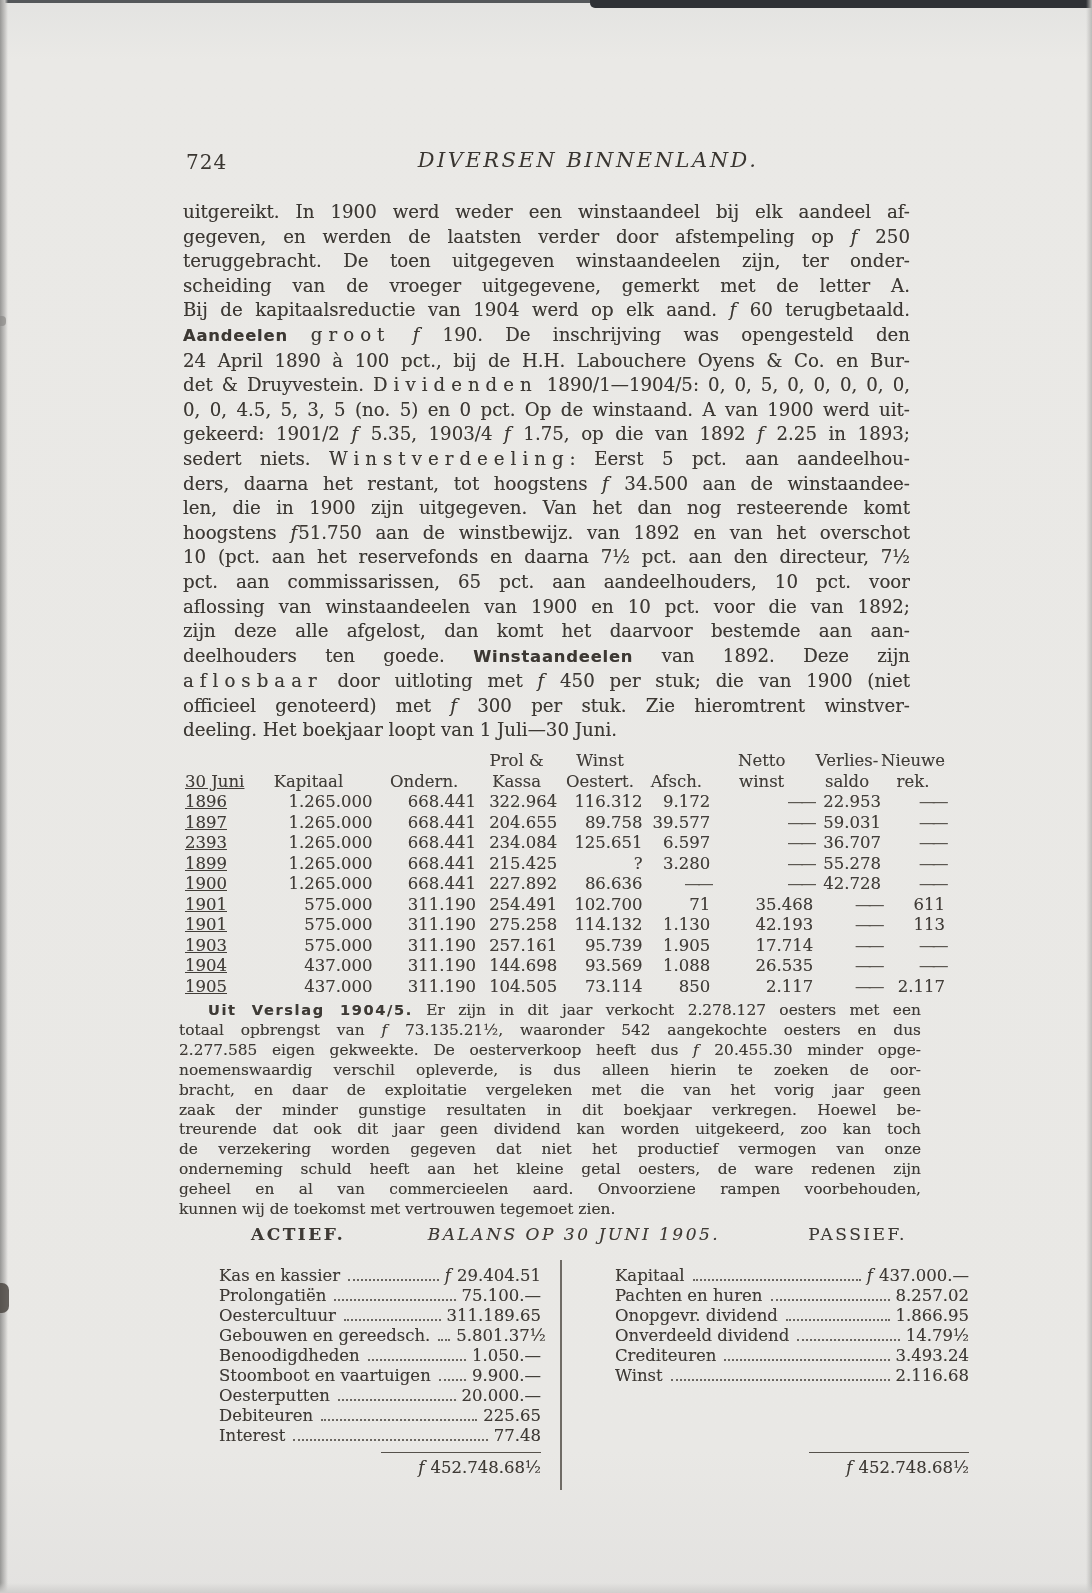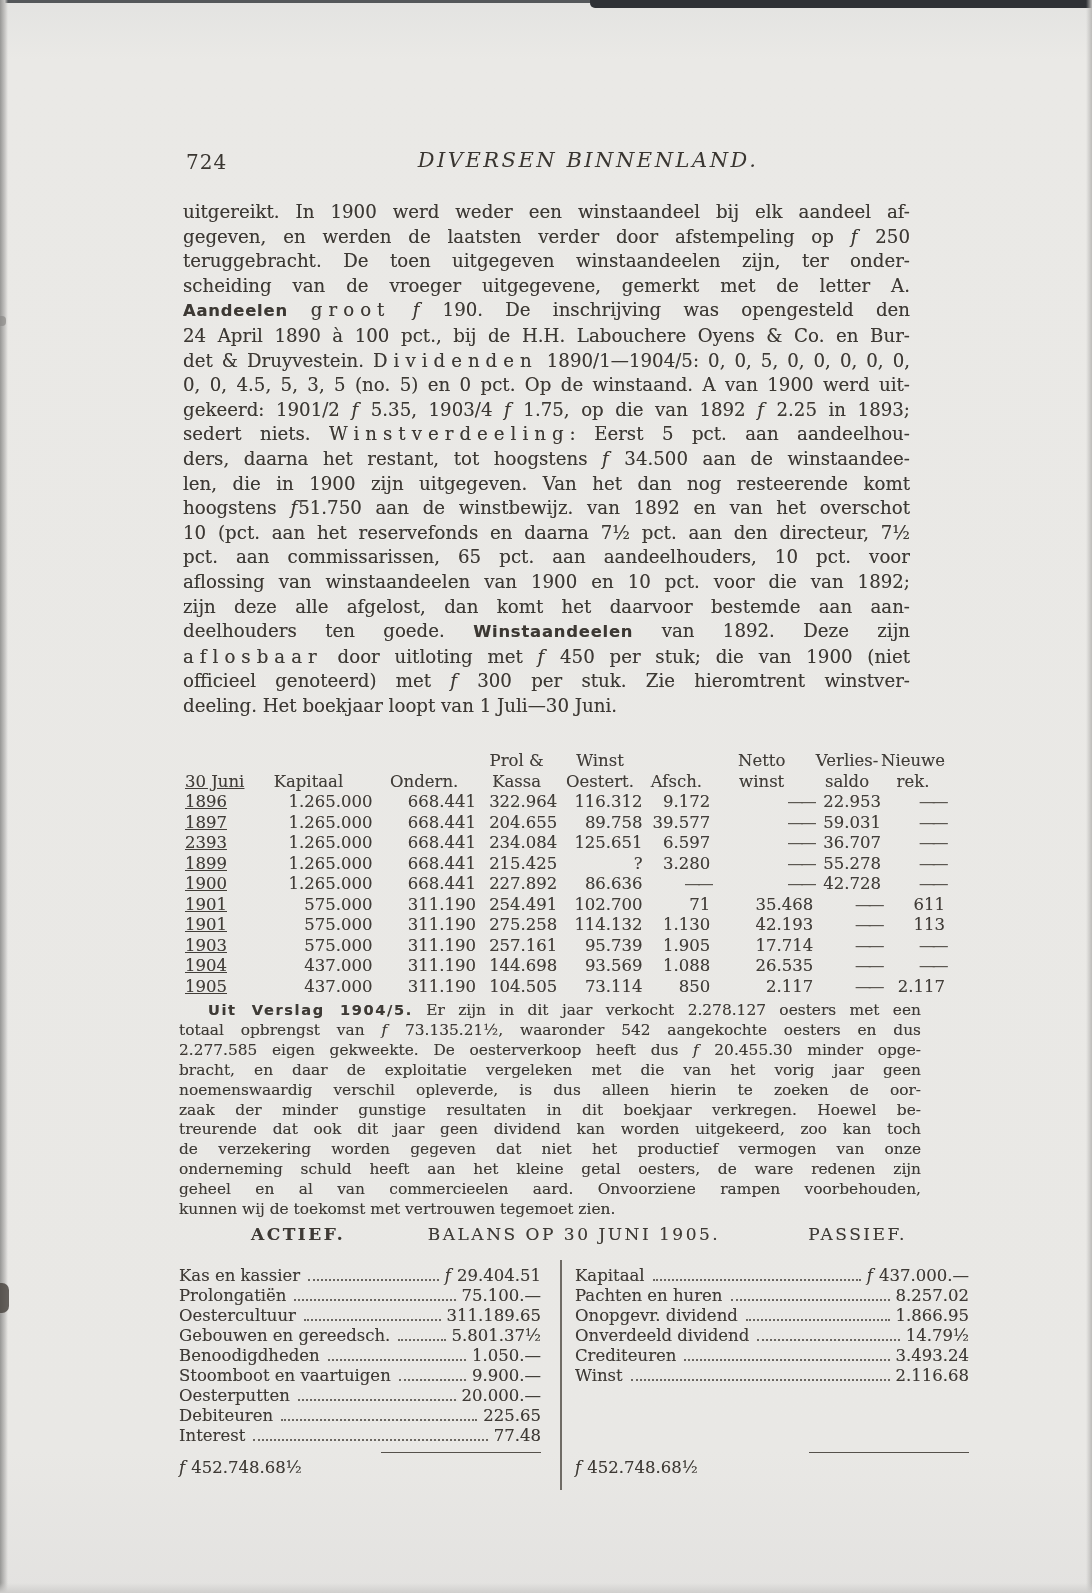--- a/index.html
+++ b/index.html
@@ -52,36 +52,36 @@
   
   #verslag{position:absolute;left:179px;top:1000px;width:742px;font-size:15.4px;line-height:19.9px;color:#3e3a35;}
   #verslag .jline:first-child{text-indent:16px;}
   #verslag .seg-b{letter-spacing:1.6px;font-size:.95em;margin-left:13px;}
 
   
   #balans{position:absolute;left:179px;top:1224px;width:790px;font-size:16.5px;color:#3e3a35;
     text-shadow:0 0 .5px rgba(60,55,50,.4);}
   .bhead{position:relative;height:26px;font-size:17px;letter-spacing:2.5px;}
   .bhead .bl{position:absolute;left:72px;font-weight:bold;}
-  .bhead .bc{position:absolute;left:50%;transform:translateX(-50%);}
+  .bhead .bc{position:absolute;left:50%;transform:translateX(-50%);font-style:italic;}
   .bhead .br{position:absolute;right:62px;}
   .bbody{position:relative;height:236px;}
   .bcol{position:absolute;top:16px;}
   .bcol-a{left:0;width:362px;}
   .bcol-p{left:396px;width:394px;}
   .bdivider{position:absolute;left:381px;top:10px;height:230px;width:1.5px;background:#6f6b65;}
-  .brow{display:flex;align-items:baseline;line-height:20px;height:20px;}
+  .brow{display:flex;align-items:baseline;line-height:20px;height:20px;margin-left:40px;}
   .brow .lbl{white-space:nowrap;}
   .brow .leader{flex:1 1 auto;border-bottom:2px dotted #6b6761;margin:0 6px 4px 8px;min-width:12px;}
   .brow .val{white-space:nowrap;text-align:right;}
   .tblock{position:absolute;top:202px;}
   .tblock-a{left:0;width:362px;}
   .tblock-p{left:396px;width:394px;}
   .trule{width:160px;border-top:1.5px solid #55514b;margin:0 0 5px auto;}
-  .btotal{white-space:nowrap;}
+  .btotal{text-align:right;white-space:nowrap;}
 </style>
 </head>
 <body>
 
 <div id="page">
   <div class="edge-top"></div>
   <div class="edge-top-thick"></div>
   <div class="edge-left"></div>
   <div class="edge-right"></div>
   <div class="edge-bottom"></div>
@@ -89,20 +89,21 @@
   <div class="tick"></div>
 
   <div id="pageno">724</div>
   <div id="ptitle">DIVERSEN BINNENLAND.</div>
 
   <div id="article">
       <div class="jline">uitgereikt. In 1900 werd weder een winstaandeel bij elk aandeel af-</div>
       <div class="jline">gegeven, en werden de laatsten verder door afstempeling op <i class="fl">f</i> 250</div>
       <div class="jline">teruggebracht. De toen uitgegeven winstaandeelen zijn, ter onder-</div>
       <div class="jline">scheiding van de vroeger uitgegevene, gemerkt met de letter A.</div>
+      <div class="jline">Bij de kapitaalsreductie van 1904 werd op elk aand. <i class="fl">f</i> 60 terugbetaald.</div>
       <div class="jline"><span class="seg-b">Aandeelen </span><span class="seg-sp">groot</span><span class="seg-n"> <i class="fl">f</i> 190.  De inschrijving was opengesteld den</span></div>
       <div class="jline">24 April 1890 à 100 pct., bij de H.H. Labouchere Oyens &amp; Co. en Bur-</div>
       <div class="jline"><span class="seg-n">det &amp; Druyvestein. </span><span class="seg-sp">Dividenden</span><span class="seg-n"> 1890/1—1904/5: 0, 0, 5, 0, 0, 0, 0, 0,</span></div>
       <div class="jline">0, 0, 4.5, 5, 3, 5 (no. 5) en 0 pct. Op de winstaand. A van 1900 werd uit-</div>
       <div class="jline">gekeerd: 1901/2 <i class="fl">f</i> 5.35, 1903/4 <i class="fl">f</i> 1.75, op die van 1892 <i class="fl">f</i> 2.25 in 1893;</div>
       <div class="jline"><span class="seg-n">sedert niets. </span><span class="seg-sp">Winstverdeeling</span><span class="seg-n">: Eerst 5 pct. aan aandeelhou-</span></div>
       <div class="jline">ders, daarna het restant, tot hoogstens <i class="fl">f</i> 34.500 aan de winstaandee-</div>
       <div class="jline">len, die in 1900 zijn uitgegeven. Van het dan nog resteerende komt</div>
       <div class="jline">hoogstens <i class="fl">f</i>51.750 aan de winstbewijz. van 1892 en van het overschot</div>
       <div class="jline">10 (pct. aan het reservefonds en daarna 7½ pct. aan den directeur, 7½</div>
@@ -262,22 +263,22 @@
           <td class="c7 dash">——</td>
           <td class="c8">2.117</td>
         </tr>
       </tbody>
   </table>
 
   <div id="verslag">
       <div class="jline"><span class="seg-b">Uit Verslag 1904/5.</span><span class="seg-n">  Er zijn in dit jaar verkocht 2.278.127 oesters met een</span></div>
       <div class="jline">totaal opbrengst van <i class="fl">f</i> 73.135.21½, waaronder 542 aangekochte oesters en dus</div>
       <div class="jline">2.277.585 eigen gekweekte. De oesterverkoop heeft dus <i class="fl">f</i> 20.455.30 minder opge-</div>
+      <div class="jline">noemenswaardig verschil opleverde, is dus alleen hierin te zoeken de oor-</div>
       <div class="jline">bracht, en daar de exploitatie vergeleken met die van het vorig jaar geen</div>
-      <div class="jline">noemenswaardig verschil opleverde, is dus alleen hierin te zoeken de oor-</div>
       <div class="jline">zaak der minder gunstige resultaten in dit boekjaar verkregen. Hoewel be-</div>
       <div class="jline">treurende dat ook dit jaar geen dividend kan worden uitgekeerd, zoo kan toch</div>
       <div class="jline">de verzekering worden gegeven dat niet het productief vermogen van onze</div>
       <div class="jline">onderneming schuld heeft aan het kleine getal oesters, de ware redenen zijn</div>
       <div class="jline">geheel en al van commercieelen aard. Onvoorziene rampen voorbehouden,</div>
       <div class="jline endline">kunnen wij de toekomst met vertrouwen tegemoet zien.</div>
     </div>
 
   <div id="balans">
     <div class="bhead">

